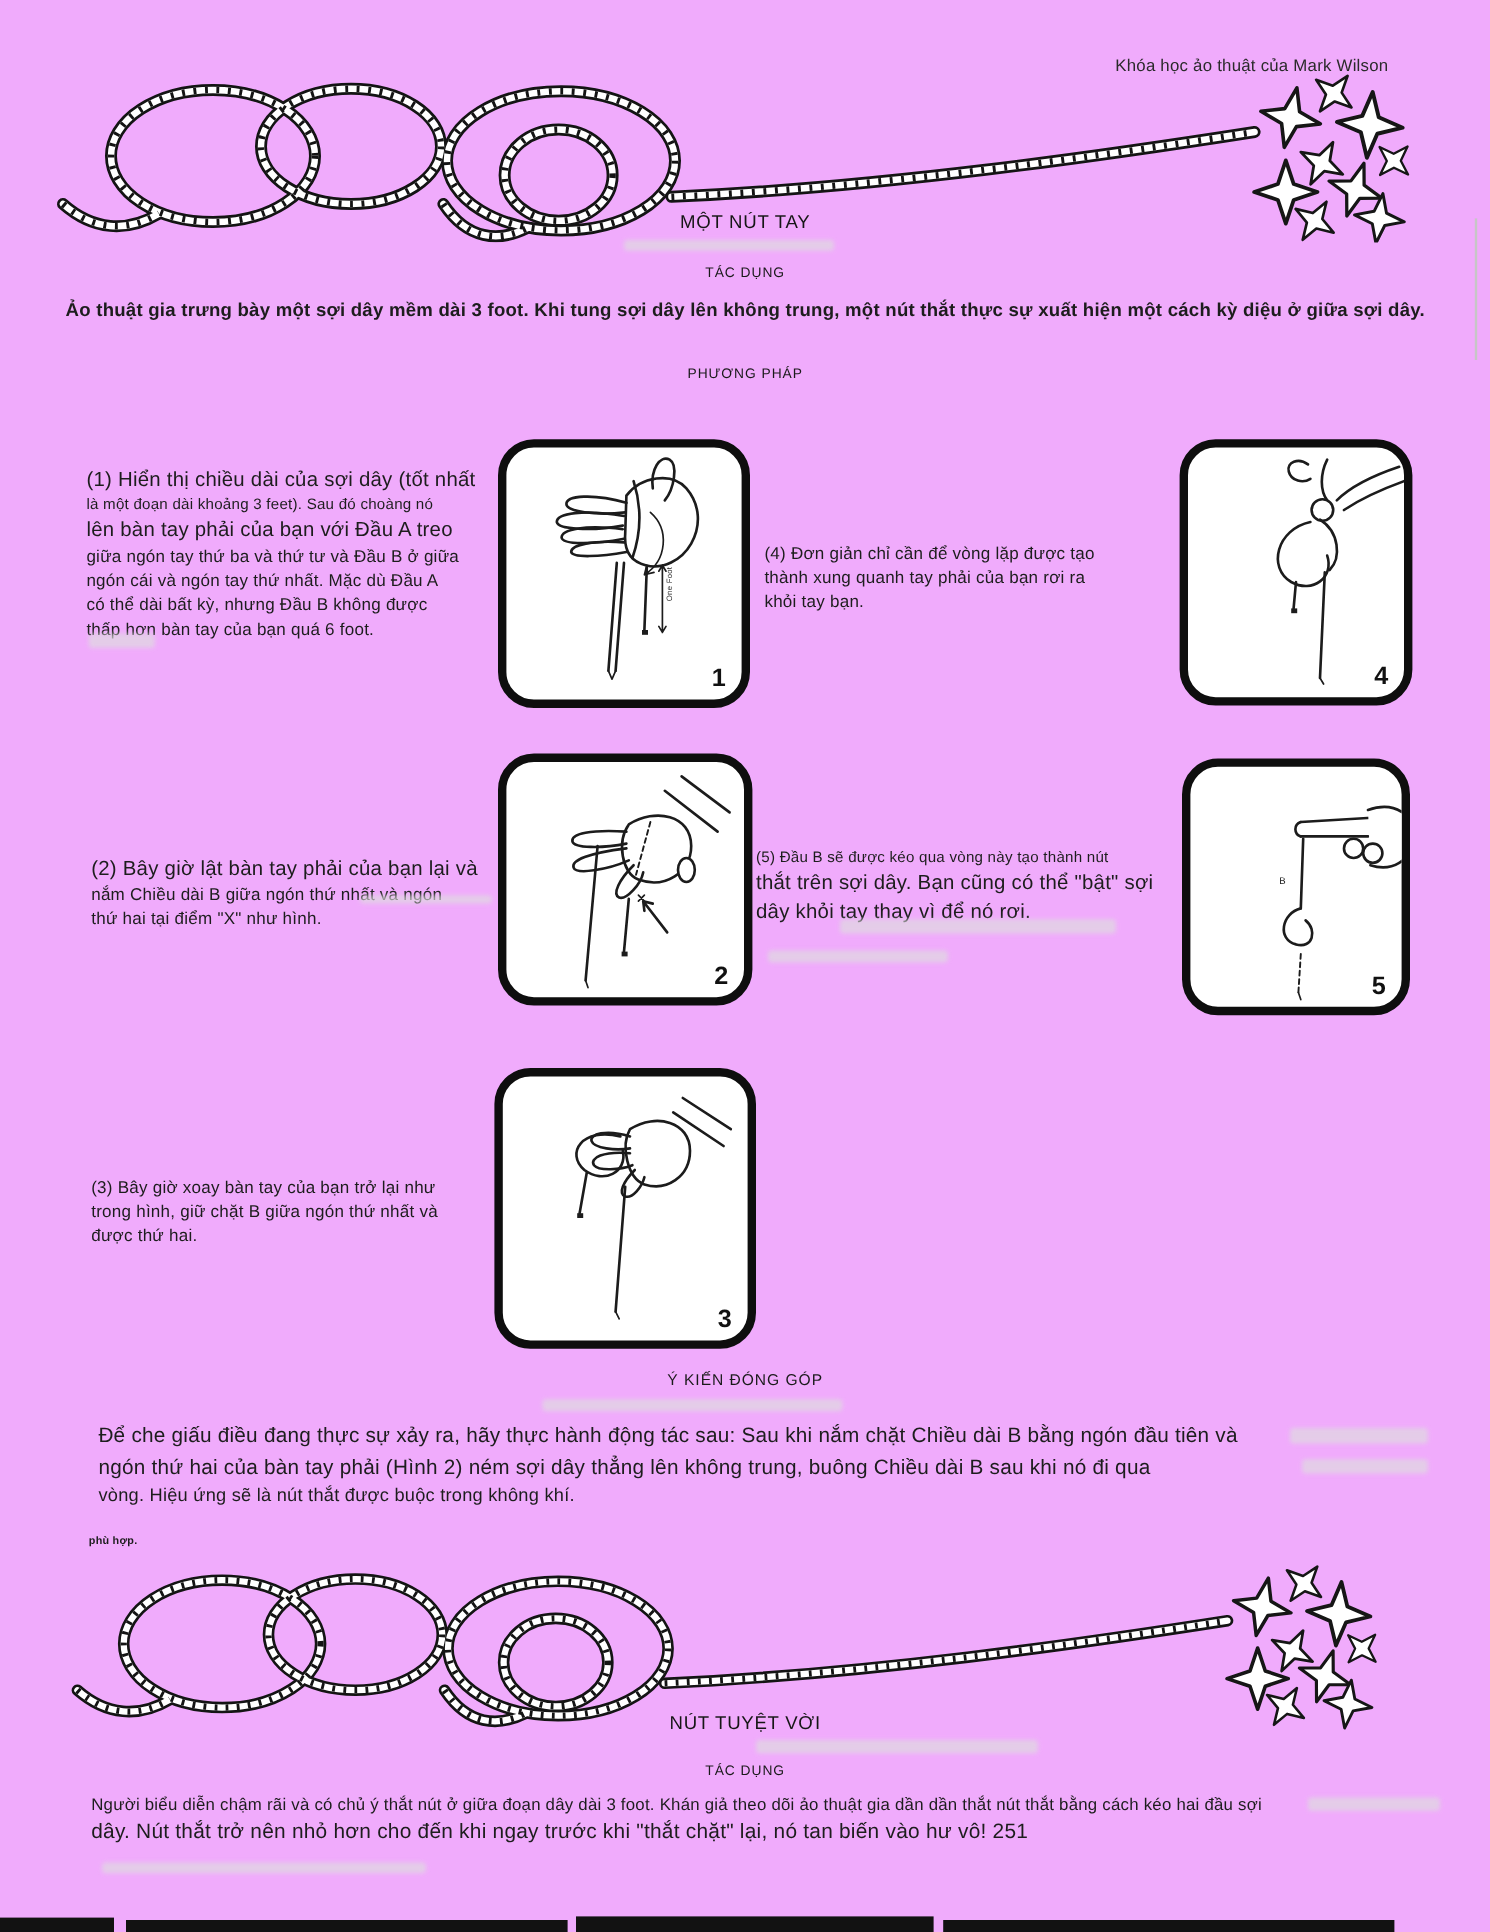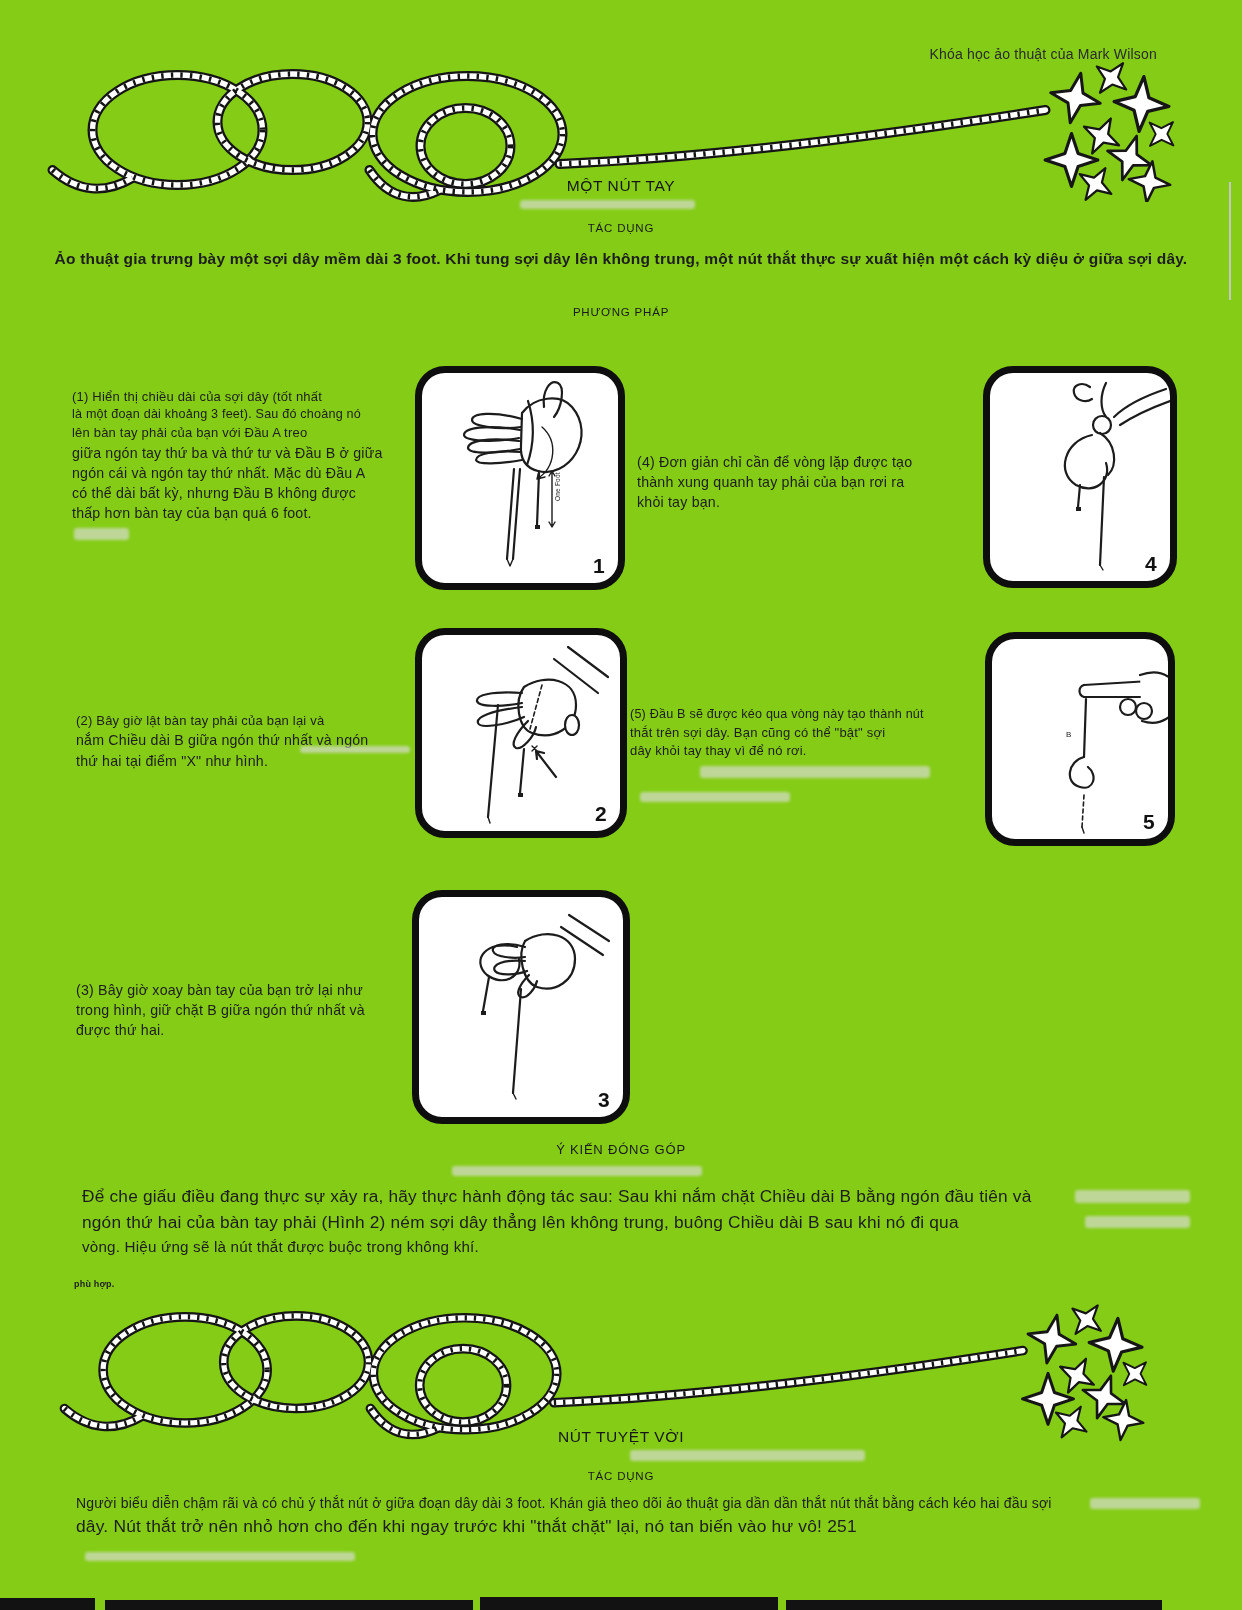--- a/index.html
+++ b/index.html
@@ -1,26 +1,26 @@
 <!DOCTYPE html>
 <html><head>
 <meta charset="utf-8">
 <style>
   html,body{margin:0;padding:0;background:#ffffff;}
-  .page{position:relative;width:1242px;height:1610px;background:#84cc16;overflow:hidden;
+  .page{position:relative;width:1242px;height:1610px;background:#f0abfc;overflow:hidden;
         font-family:"Liberation Sans", sans-serif;color:#1d1d1d;letter-spacing:.2px;}
   .abs{position:absolute;}
   .center{left:0;width:1242px;text-align:center;}
   .credit{font-size:14px;color:#2a2a2a;}
   .title{font-size:15.5px;letter-spacing:.6px;color:#161616;}
   .subhead{font-size:11.5px;letter-spacing:.8px;color:#1a1a1a;}
   .para{font-size:15.5px;white-space:nowrap;}
   .lineblock .ln{white-space:nowrap;}
   .step{font-size:14.2px;line-height:1.42;}
-  .step .lg{font-size:13px;}
+  .step .lg{font-size:17px;}
   .step .md{font-size:14.2px;}
   .step .sm{font-size:12.6px;}
   .comments{font-size:15.2px;line-height:1.5;}
   .comments .lg{font-size:17.3px;}
   .comments .md{font-size:15.2px;}
   .noteblk{font-size:15px;line-height:1.4;}
   .noteblk .md{font-size:15px;}
   .noteblk .xs{font-size:9px;margin-top:10px;font-weight:bold;}
   .effect2{font-size:14px;line-height:1.35;}
   .effect2 .sm2{font-size:14px;}

